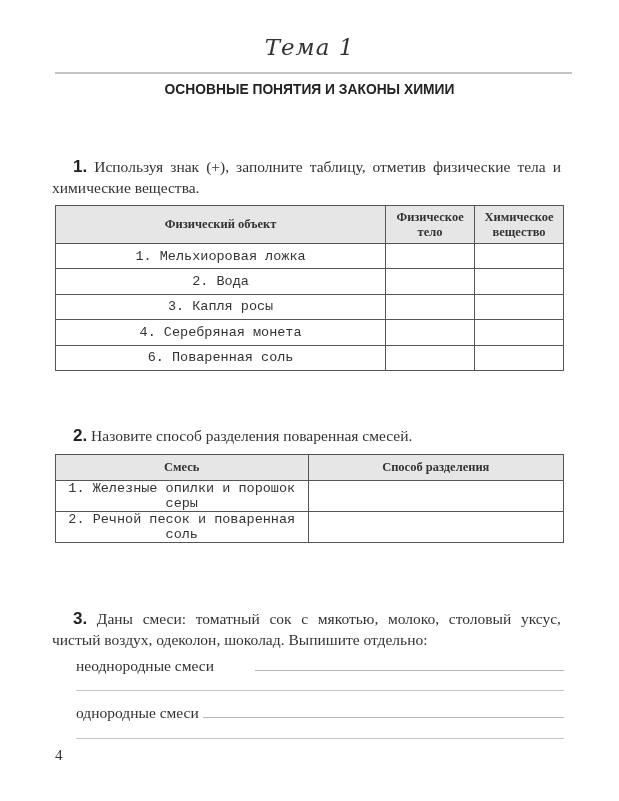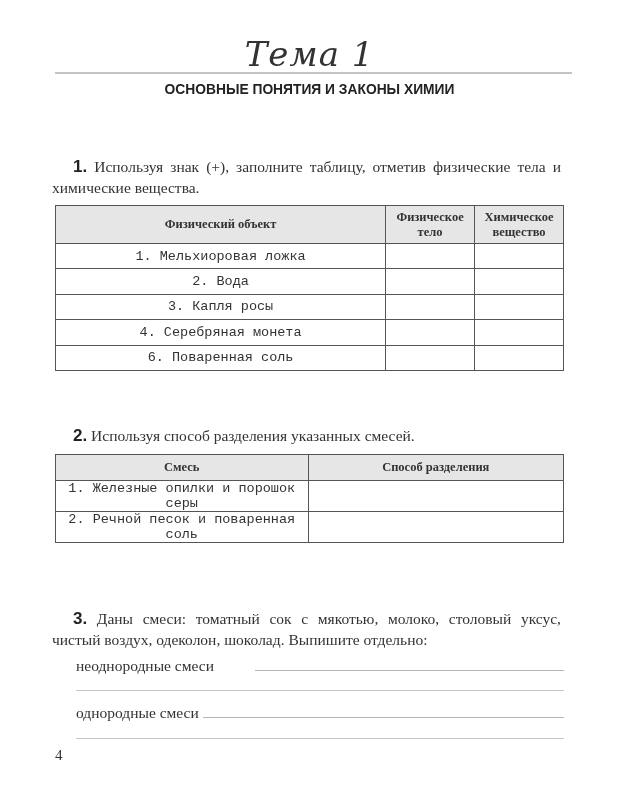--- a/index.html
+++ b/index.html
@@ -1,21 +1,21 @@
 <!DOCTYPE html>
 <html><head>
 <meta charset="utf-8">
 <style>
   html, body { margin: 0; padding: 0; background: #ffffff; }
   body { width: 619px; height: 801px; position: relative; overflow: hidden;
          font-family: "Liberation Serif", "DejaVu Serif", serif; color: #2b2b2b; }
   .abs { position: absolute; }
 
   .theme-title { left: 0; width: 619px; top: 34px; text-align: center;
-    font-family: "DejaVu Serif", serif; font-style: italic; font-size: 34px;
+    font-family: "DejaVu Serif", serif; font-style: italic; font-size: 23px;
     color: #333; letter-spacing: 1px; }
   .title-rule { left: 55px; width: 517px; top: 72px; height: 2px; background: #c4c4c4; }
   .chapter-title { left: 0; width: 619px; top: 80px; text-align: center;
     font-family: "Liberation Sans", "DejaVu Sans", sans-serif; font-weight: bold;
     font-size: 15px; color: #222; transform: scaleX(0.92); }
 
   .task { left: 52px; width: 509px; font-size: 15.5px; line-height: 21px; text-align: justify; color: #333; }
   .task .num { font-family: "Liberation Sans", "DejaVu Sans", sans-serif; font-weight: bold; font-size: 17px; color: #222; }
   .task .indent { display: inline-block; width: 21px; }
 
@@ -91,21 +91,21 @@
     <tr>
       <td>6. Поваренная соль</td>
       <td></td>
       <td></td>
     </tr>
   </tbody>
 </table>
 
 <div class="abs task" style="top:425px;">
   <span class="indent"></span><span class="num">2.</span>
-  <span>Используя способ разделения указанных смесей.</span>
+  <span>Назовите способ разделения поваренная смесей.</span>
 </div>
 
 <table class="tbl" id="t2">
   <colgroup>
       <col class="c1">
       <col class="c2">
     </colgroup>
   <thead>
     <tr>
       <th>Смесь</th>

